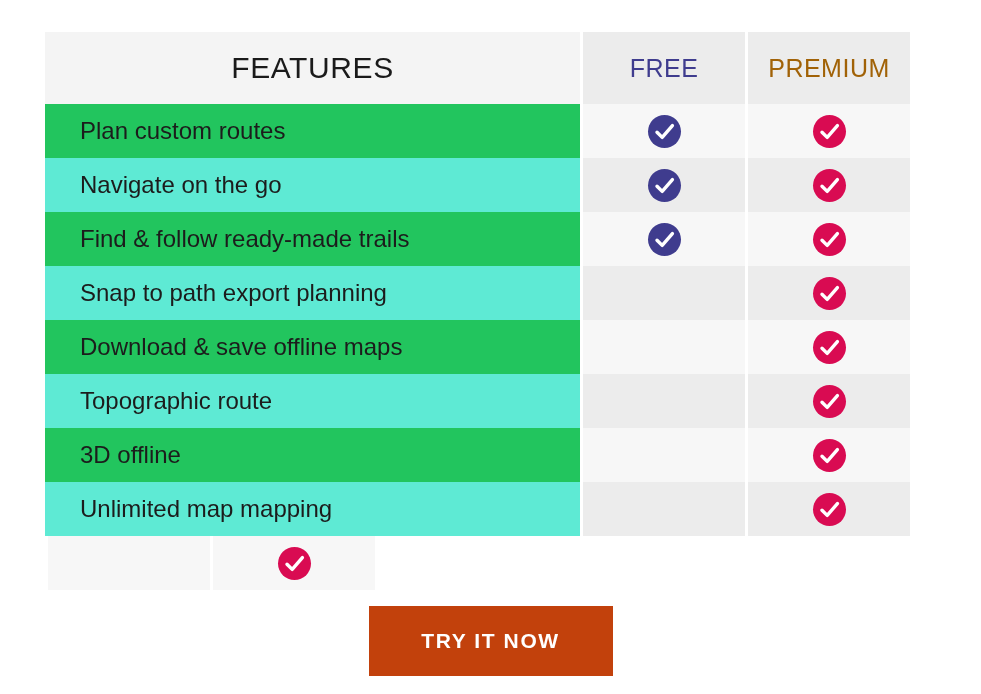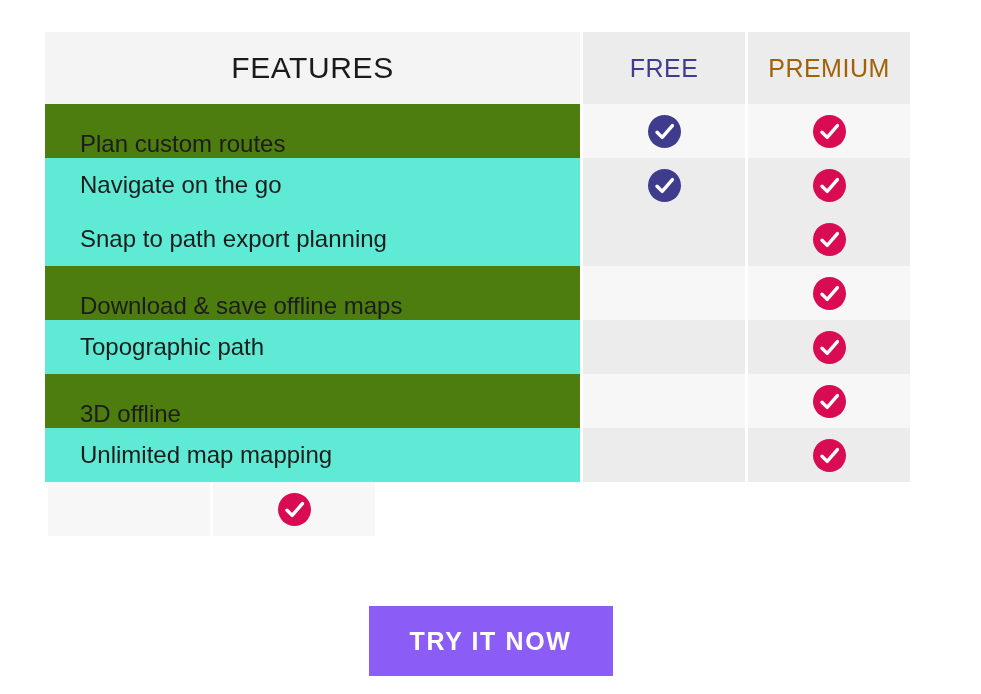--- a/index.html
+++ b/index.html
@@ -51,21 +51,21 @@
   .cell-plan {
     width: 162px;
     box-sizing: border-box;
     display: flex;
     align-items: center;
     justify-content: center;
     flex: 0 0 162px;
   }
 
   
-  .row-odd  .cell-feature { background: #4d7c0f; align-items: flex-end; }
+  .row-odd  .cell-feature { background: #22c55e; }
   .row-odd  .cell-plan    { background: #f7f7f7; }
   .row-even .cell-feature { background: #5eead4; }
   .row-even .cell-plan    { background: #ececec; }
 
   
   .row-header { height: 72px; }
   .row-header .cell-feature { background: #f4f4f4; justify-content: center; padding-left: 0; }
   .row-header .cell-plan    { background: #ececec; }
 
   .header-features {
@@ -118,25 +118,25 @@
     left: 0;
     top: 606px;
     width: 981px;
     display: flex;
     justify-content: center;
   }
 
   .cta-button {
     width: 244px;
     height: 70px;
-    background: #8b5cf6;
+    background: #c2410c;
     border: none;
     color: #ffffff;
     font-family: "Liberation Sans", sans-serif;
-    font-size: 25px;
+    font-size: 21px;
     font-weight: 700;
     letter-spacing: 1.6px;
     cursor: pointer;
     display: flex;
     align-items: center;
     justify-content: center;
     padding: 0;
   }
 </style>
 </head>
@@ -196,20 +196,41 @@
           </div>
           <div class="cell-gap"></div>
           <div class="cell-plan">
             <span class="check-icon premium">
               <svg width="33" height="33" viewBox="0 0 33 33" aria-hidden="true">
                 <path d="M9 17.2 L14.2 22.4 L24.4 10.6" fill="none" stroke="#ffffff" stroke-width="3.4" stroke-linecap="round" stroke-linejoin="round"></path>
               </svg>
             </span>
           </div>
         </div>
+        <div class="table-row row-feature row-odd">
+          <div class="cell-feature">
+            <span class="feature-label">Find &amp; follow ready-made trails</span>
+          </div>
+          <div class="cell-gap"></div>
+          <div class="cell-plan">
+            <span class="check-icon free">
+              <svg width="33" height="33" viewBox="0 0 33 33" aria-hidden="true">
+                <path d="M9 17.2 L14.2 22.4 L24.4 10.6" fill="none" stroke="#ffffff" stroke-width="3.4" stroke-linecap="round" stroke-linejoin="round"></path>
+              </svg>
+            </span>
+          </div>
+          <div class="cell-gap"></div>
+          <div class="cell-plan">
+            <span class="check-icon premium">
+              <svg width="33" height="33" viewBox="0 0 33 33" aria-hidden="true">
+                <path d="M9 17.2 L14.2 22.4 L24.4 10.6" fill="none" stroke="#ffffff" stroke-width="3.4" stroke-linecap="round" stroke-linejoin="round"></path>
+              </svg>
+            </span>
+          </div>
+        </div>
         <div class="table-row row-feature row-even">
           <div class="cell-feature">
             <span class="feature-label">Snap to path export planning</span>
           </div>
           <div class="cell-gap"></div>
           <div class="cell-plan">
             <span class="check-empty"></span>
           </div>
           <div class="cell-gap"></div>
           <div class="cell-plan">
@@ -232,21 +253,21 @@
           <div class="cell-plan">
             <span class="check-icon premium">
               <svg width="33" height="33" viewBox="0 0 33 33" aria-hidden="true">
                 <path d="M9 17.2 L14.2 22.4 L24.4 10.6" fill="none" stroke="#ffffff" stroke-width="3.4" stroke-linecap="round" stroke-linejoin="round"></path>
               </svg>
             </span>
           </div>
         </div>
         <div class="table-row row-feature row-even">
           <div class="cell-feature">
-            <span class="feature-label">Topographic path</span>
+            <span class="feature-label">Topographic route</span>
           </div>
           <div class="cell-gap"></div>
           <div class="cell-plan">
             <span class="check-empty"></span>
           </div>
           <div class="cell-gap"></div>
           <div class="cell-plan">
             <span class="check-icon premium">
               <svg width="33" height="33" viewBox="0 0 33 33" aria-hidden="true">
                 <path d="M9 17.2 L14.2 22.4 L24.4 10.6" fill="none" stroke="#ffffff" stroke-width="3.4" stroke-linecap="round" stroke-linejoin="round"></path>

